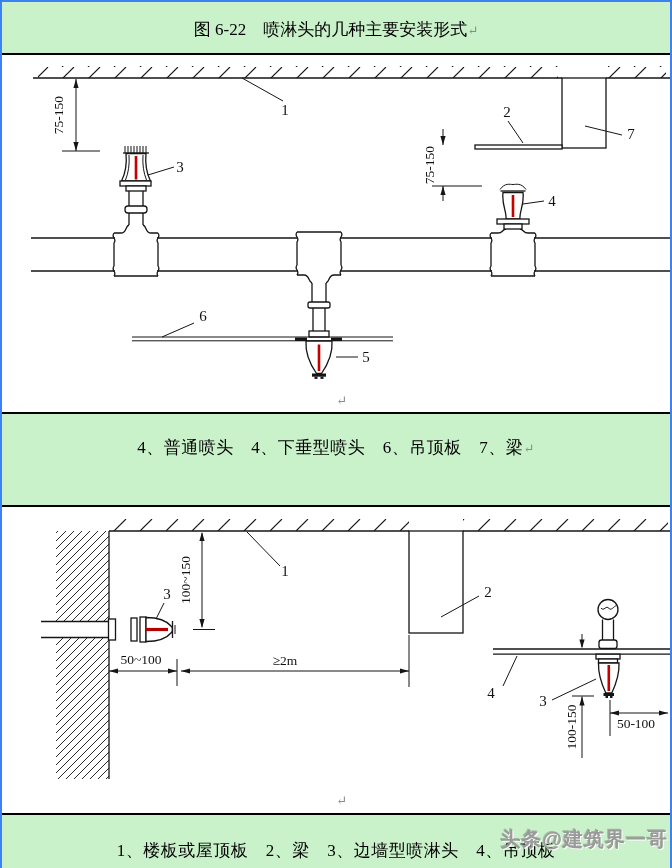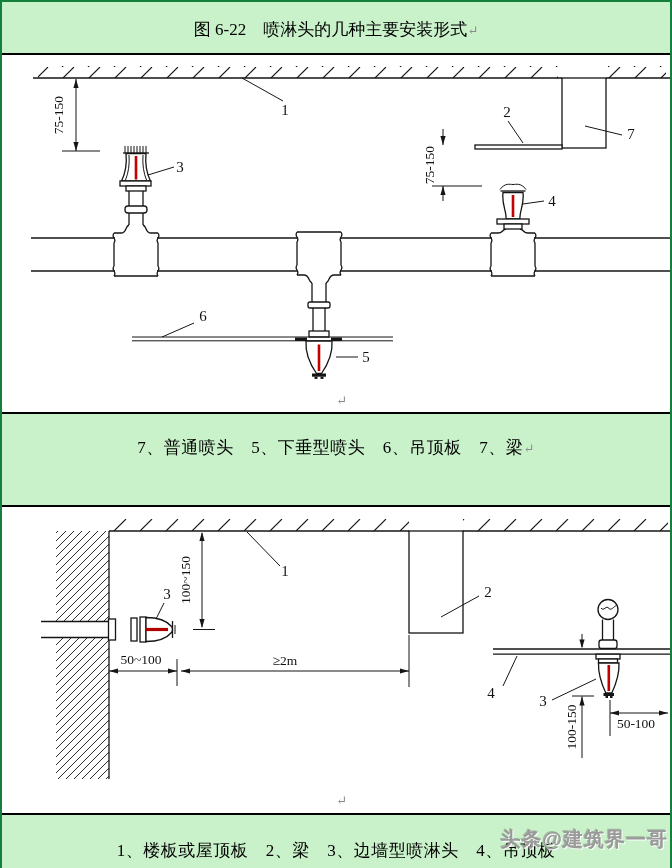--- a/index.html
+++ b/index.html
@@ -1,18 +1,18 @@
 <!DOCTYPE html>
 <html><head>
 <meta charset="utf-8">
 <style>
   html,body{margin:0;padding:0;background:#fff;}
   .page{
     position:relative;width:672px;height:868px;box-sizing:border-box;
-    border:2px solid #15803d;background:#fff;
+    border:2px solid #3b82f6;background:#fff;
     font-family:"Liberation Serif","DejaVu Serif",serif;color:#000;
   }
   .row{box-sizing:border-box;width:100%;}
   .band{background:#caf2ca;text-align:center;}
   .band-title{height:53px;border-bottom:2px solid #000;font-size:17px;padding-top:16px;}
   .panel{background:#fff;border-bottom:2px solid #000;}
   .panel-top{height:359px;}
   .panel-bottom{height:308px;}
   .panel svg{display:block;}
   .band-legend1{height:93px;border-bottom:2px solid #000;font-size:17px;padding-top:21px;line-height:26px;letter-spacing:.5px;}
@@ -178,21 +178,21 @@
       <line class="thin" x1="160" y1="282" x2="192" y2="268"></line>
       <text class="callout" x="201" y="266" text-anchor="middle">6</text>
       <line class="thin" x1="583" y1="71" x2="620" y2="80"></line>
       <text class="callout" x="629" y="84" text-anchor="middle">7</text>
     </g>
     <text class="pilc" x="334" y="350">↵</text>
   </svg>
   </div>
 
   <div class="row band band-legend1">
-    <div><span>7、普通喷头　5、下垂型喷头　6、吊顶板　7、梁</span><span class="pmark">↵</span></div>
+    <div><span>4、普通喷头　4、下垂型喷头　6、吊顶板　7、梁</span><span class="pmark">↵</span></div>
   </div>
 
   <div class="row panel panel-bottom">
   <svg width="668" height="306" viewBox="0 0 668 306">
     <defs>
       <pattern id="hatchB" width="8" height="8" patternUnits="userSpaceOnUse">
         <path d="M0,8 L8,0" stroke="#151515" stroke-width="0.9"></path>
       </pattern>
       <pattern id="tickB" width="26" height="12" patternUnits="userSpaceOnUse">
         <path d="M8,12 L20,0" stroke="#151515" stroke-width="1.1"></path>

